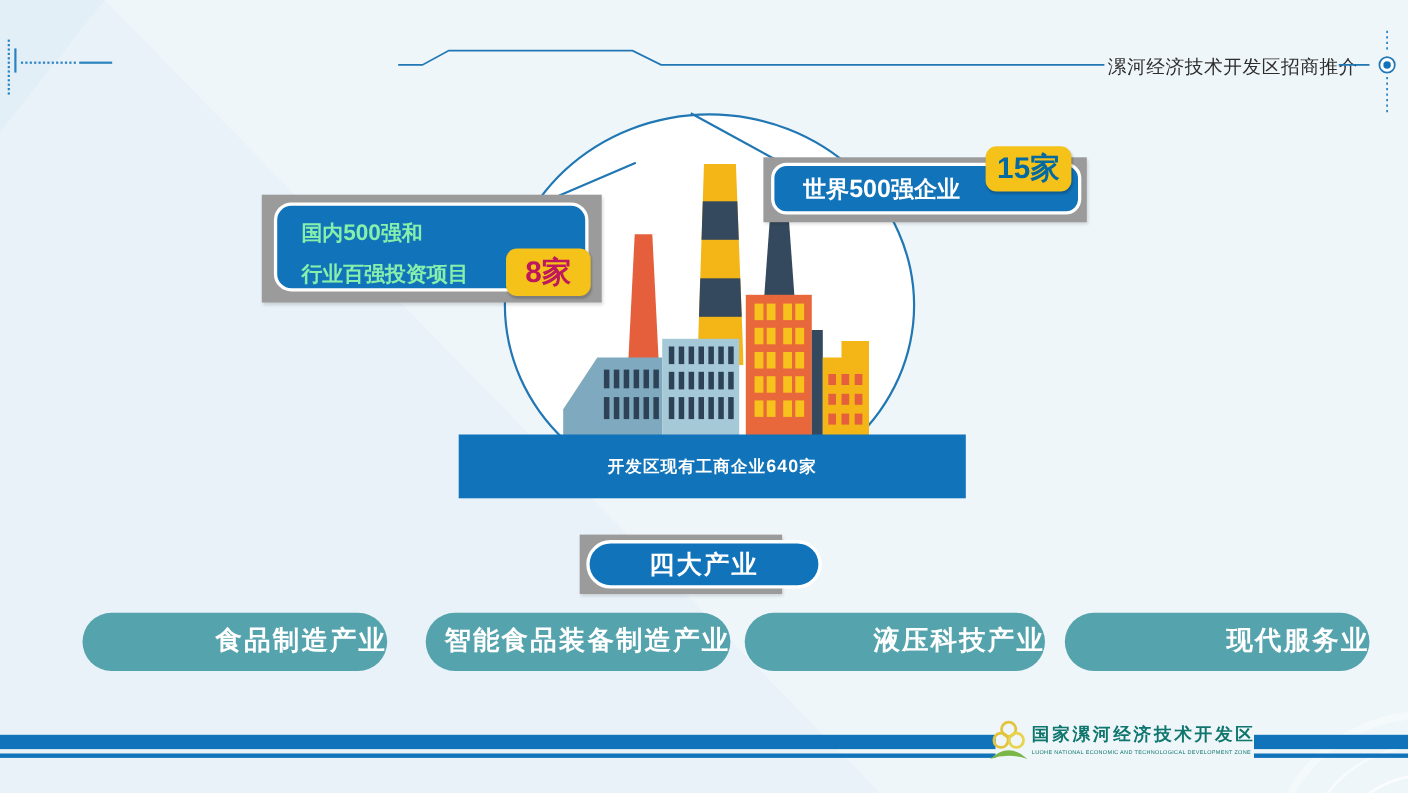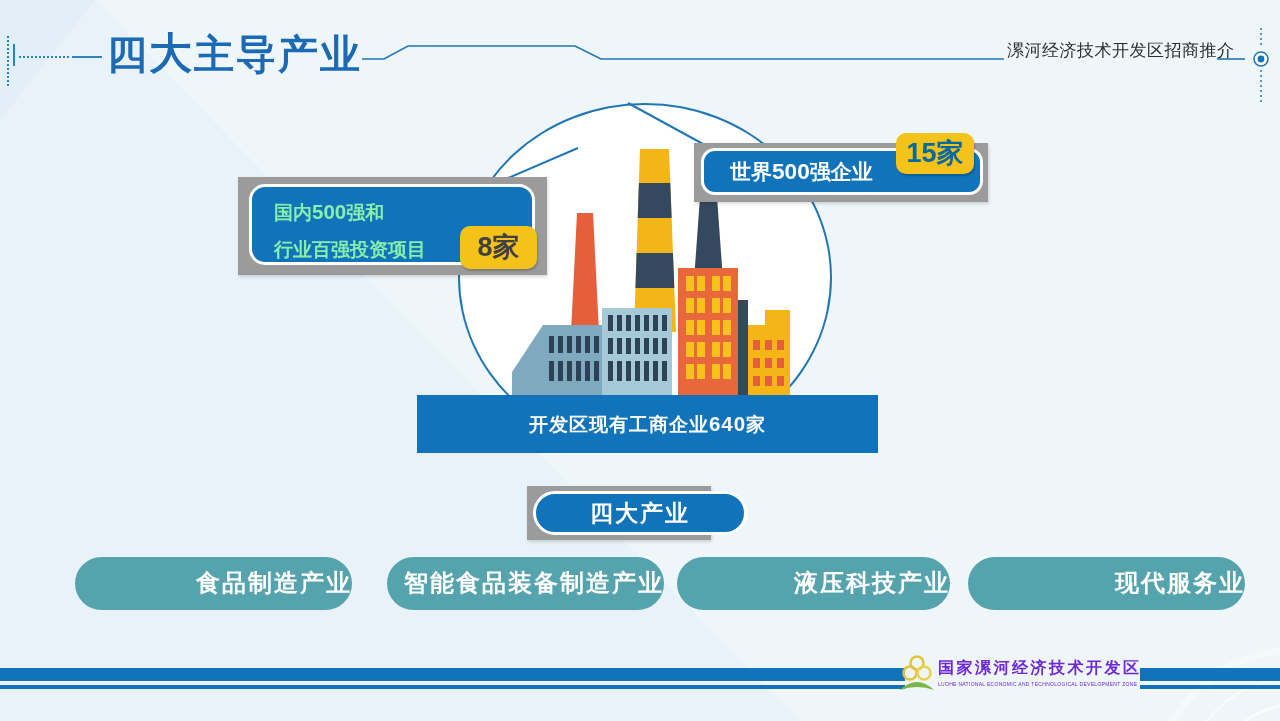--- a/index.html
+++ b/index.html
@@ -16,21 +16,21 @@
   .vsolid{left:13px;top:44px;height:22px;width:0;border-left:2px solid #2b83c0;}
   .hdot{left:19px;top:56px;width:50px;height:0;border-top:2px dotted #2b83c0;}
   .hdash{left:72px;top:56px;width:30px;height:0;border-top:2px solid #2b83c0;}
   .title{
     left:107px;top:28px;color:#1b6ab3;
     font-family:"Liberation Serif","DejaVu Serif",serif;
     font-size:40px;font-weight:600;letter-spacing:2px;line-height:52px;white-space:nowrap;
   }
   .title .big{font-weight:900;font-size:43px;}
   .subtitle{
-    left:1007px;top:39px;color:#2d2d2d;font-size:17px;letter-spacing:0.5px;white-space:nowrap;
+    left:1007px;top:49px;color:#2d2d2d;font-size:17px;letter-spacing:0.5px;white-space:nowrap;
   }
 
   
   .big-circle{
     left:458px;top:103px;width:374px;height:349px;border-radius:50%;
     background:#ffffff;border:2px solid #2077b4;box-sizing:border-box;z-index:1;
   }
   #factory{left:0;top:0;z-index:2;pointer-events:none;}
 
   
@@ -42,30 +42,30 @@
     line-height:1.9;padding:6px 0 0 22px;white-space:nowrap;
   }
   .callout-right-frame{left:694px;top:143px;width:294px;height:59px;}
   .callout-right-body{
     left:7px;top:5px;width:282px;height:47px;background:#1173b9;border:3px solid #fff;
     border-radius:14px;box-sizing:border-box;color:#fff;font-weight:bold;font-size:21px;
     line-height:41px;padding-left:26px;white-space:nowrap;
   }
   .num{font-size:1.08em;}
   .badge{
-    background:#f5c21a;border-radius:10px;color:#404040;font-weight:bold;font-size:27px;
+    background:#f5c21a;border-radius:10px;color:#be185d;font-weight:bold;font-size:27px;
     text-align:center;z-index:5;box-shadow:1px 2px 2px rgba(0,0,0,.2);white-space:nowrap;
   }
   .badge-left{left:460px;top:226px;width:77px;height:43px;line-height:43px;}
   .badge-right{left:896px;top:133px;width:78px;height:41px;line-height:41px;color:#0369a1;}
 
   
   .center-bar{
     left:417px;top:395px;width:461px;height:58px;background:#1173b9;z-index:3;
-    color:#fff;font-weight:bold;font-size:19px;text-align:center;line-height:58px;
+    color:#fff;font-weight:bold;font-size:15px;text-align:center;line-height:58px;
     letter-spacing:1px;white-space:nowrap;
   }
   .pill-frame{left:527px;top:486px;width:184px;height:54px;z-index:3;}
   .pill-body{
     left:6px;top:5px;width:214px;height:44px;background:#1173b9;border:3px solid #fff;
     border-radius:24px;box-sizing:border-box;color:#fff;font-weight:bold;font-size:23px;
     text-align:center;line-height:38px;letter-spacing:2px;
   }
 
   
@@ -78,21 +78,21 @@
   .ind-2{left:387px;width:277px;}
   .ind-3{left:677px;width:273px;}
   .ind-4{left:968px;width:277px;}
 
   
   .bar-thick-left{left:0;top:668px;width:905px;height:13px;background:#1173b9;z-index:3;}
   .bar-thin-left{left:0;top:685px;width:905px;height:4px;background:#1173b9;z-index:3;}
   .bar-thick-right{left:1140px;top:668px;width:140px;height:13px;background:#1173b9;z-index:3;}
   .bar-thin-right{left:1140px;top:685px;width:140px;height:4px;background:#1173b9;z-index:3;}
   #footer-logo{left:898px;top:652px;z-index:4;}
-  .org{left:938px;top:658px;z-index:4;color:#6d28d9;}
+  .org{left:938px;top:658px;z-index:4;color:#0f766e;}
   .org-cn{font-size:16px;letter-spacing:2.5px;font-weight:600;white-space:nowrap;
     font-family:"Liberation Serif","DejaVu Serif",serif;}
   .org-en{font-size:5px;letter-spacing:0.3px;margin-top:2px;white-space:nowrap;}
 </style>
 </head>
 <body>
 
 <div id="slide">
 
   <svg class="abs" width="1280" height="721" viewBox="0 0 1280 721" style="left:0;top:0;z-index:0;">
@@ -103,23 +103,20 @@
       <circle cx="1295" cy="790" r="112" stroke-width="2.5" opacity="0.55"></circle>
       <circle cx="1295" cy="790" r="140" stroke-width="7" opacity="0.35"></circle>
     </g>
   </svg>
 
   <div class="abs vdot"></div>
   <div class="abs vsolid"></div>
   <div class="abs hdot"></div>
   <div class="abs hdash"></div>
 
-  <div class="abs title">
-    <span>四</span><span class="big">大</span><span>主导产业</span>
-  </div>
 
   <svg class="abs" width="1280" height="120" viewBox="0 0 1280 120" style="left:0;top:0;z-index:2;">
     <path d="M362 59 H384 L408 46 H575 L601 59 H1004" fill="none" stroke="#2077b4" stroke-width="1.6"></path>
     <path d="M1217 59 H1245" fill="none" stroke="#2077b4" stroke-width="1.6"></path>
     <circle cx="1261" cy="59" r="7" fill="#ffffff" stroke="#2077b4" stroke-width="1.6"></circle>
     <circle cx="1261" cy="59" r="3.4" fill="#1173b9"></circle>
     <path d="M1261 28 V48 M1261 70 V104" fill="none" stroke="#2b83c0" stroke-width="1.6" stroke-dasharray="2 3"></path>
   </svg>
 
   <div class="abs subtitle">漯河经济技术开发区招商推介</div>

